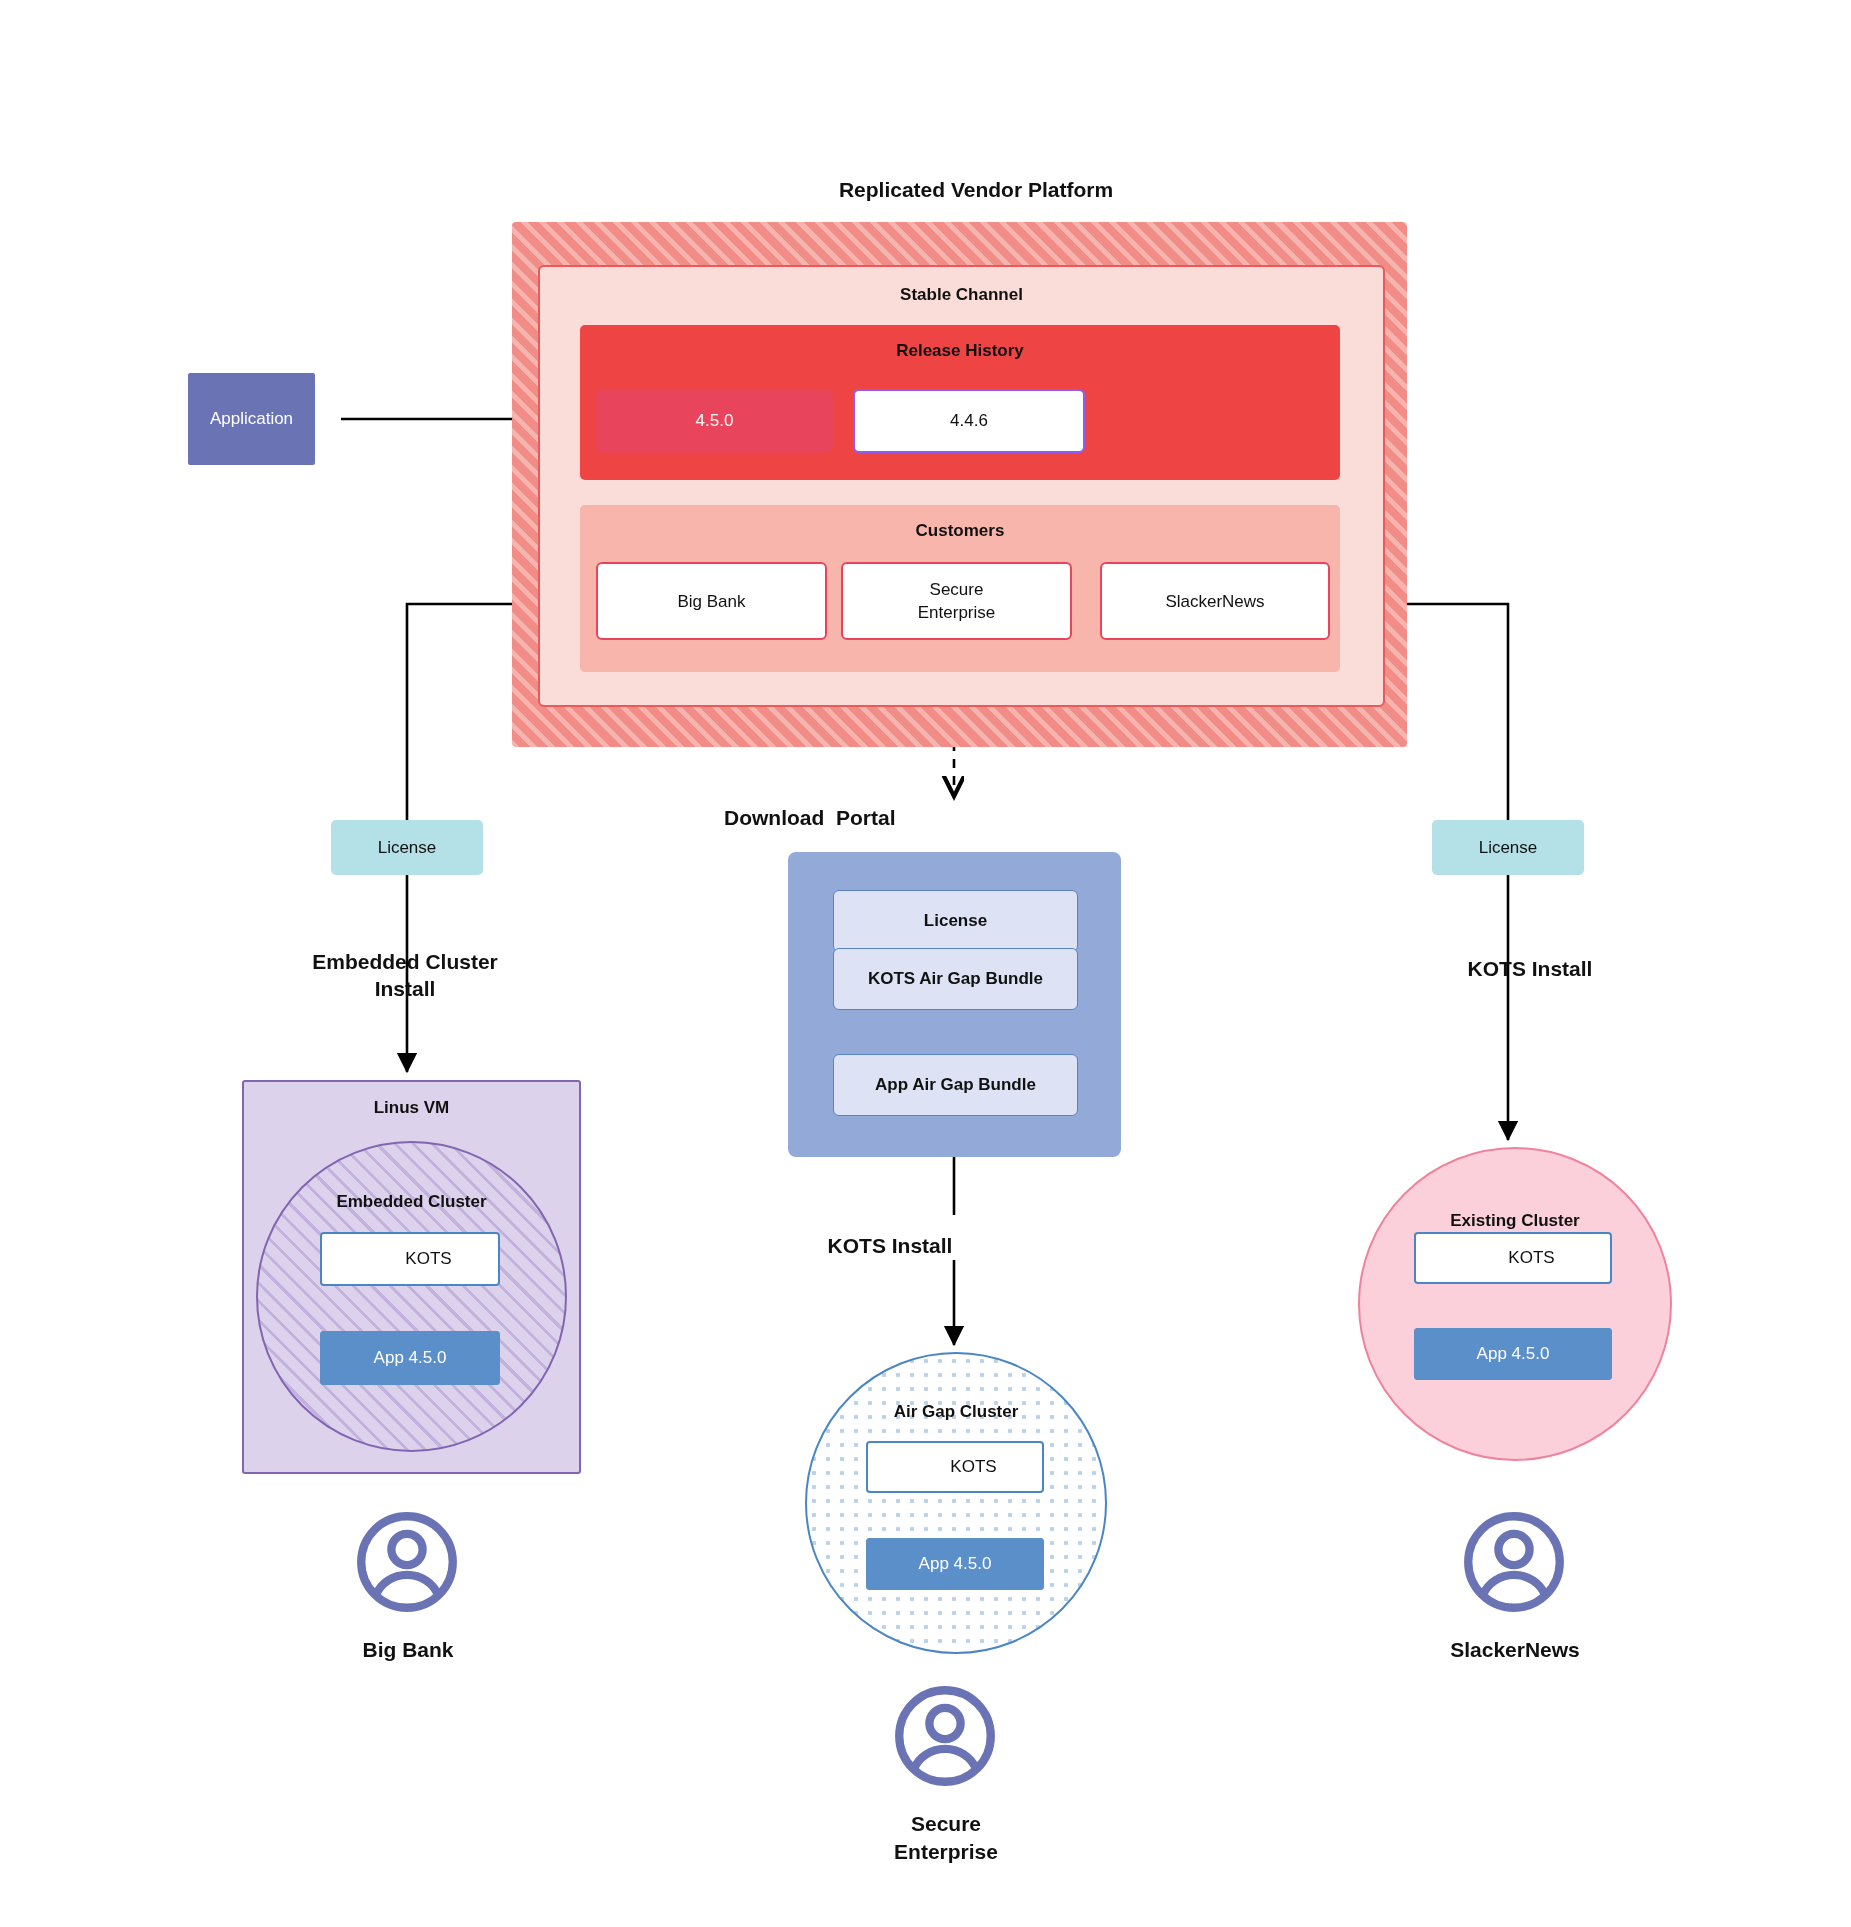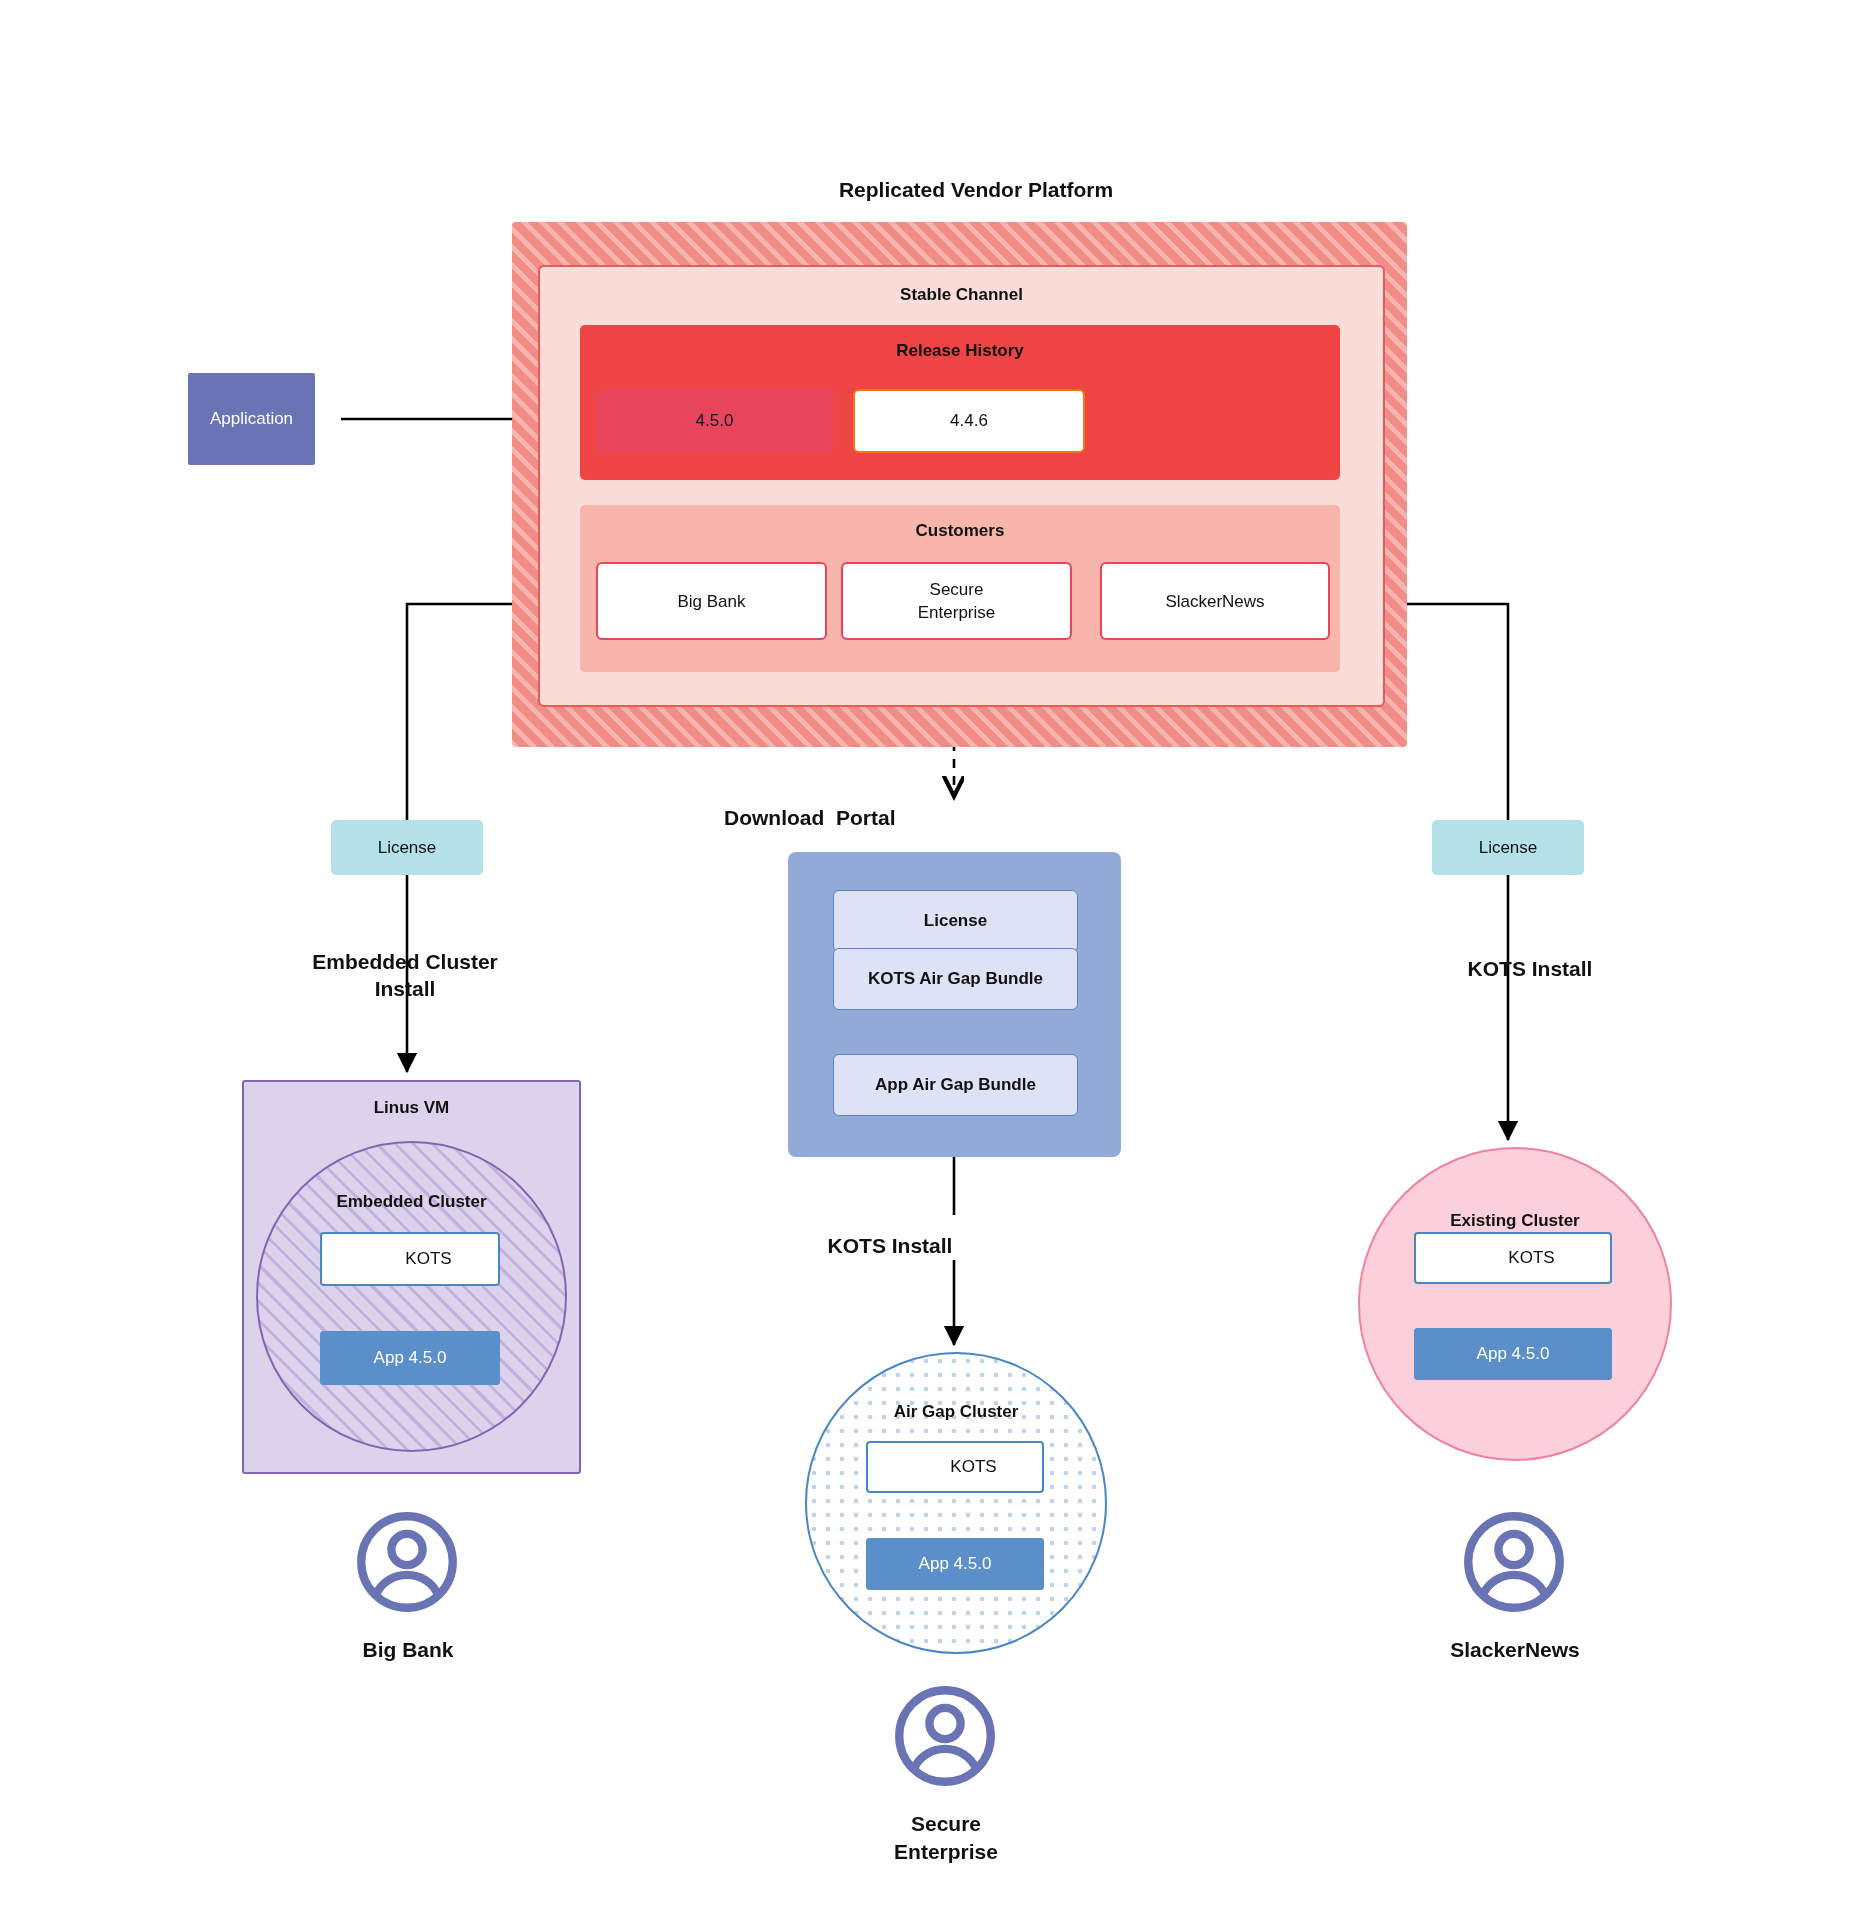--- a/index.html
+++ b/index.html
@@ -70,28 +70,28 @@
     color:#111;
   }
   .release-box{
     height:64px;
     border-radius:6px;
     font-size:17px;
   }
   #rel-450{
     left:596px; top:389px; width:237px;
     background:#e8455c;
-    color:#0f172a;
+    color:#ffffff;
     border:1px solid #e8455c;
   }
   #rel-446{
     left:853px; top:389px; width:232px;
     background:#ffffff;
     color:#111;
-    border:2px solid #f97316;
+    border:2px solid #8b5cf6;
   }
   .cust-box{
     top:562px; height:78px;
     background:#ffffff;
     border:2px solid #e8455c;
     border-radius:6px;
     font-size:17px;
     line-height:23px;
     color:#111;
   }

